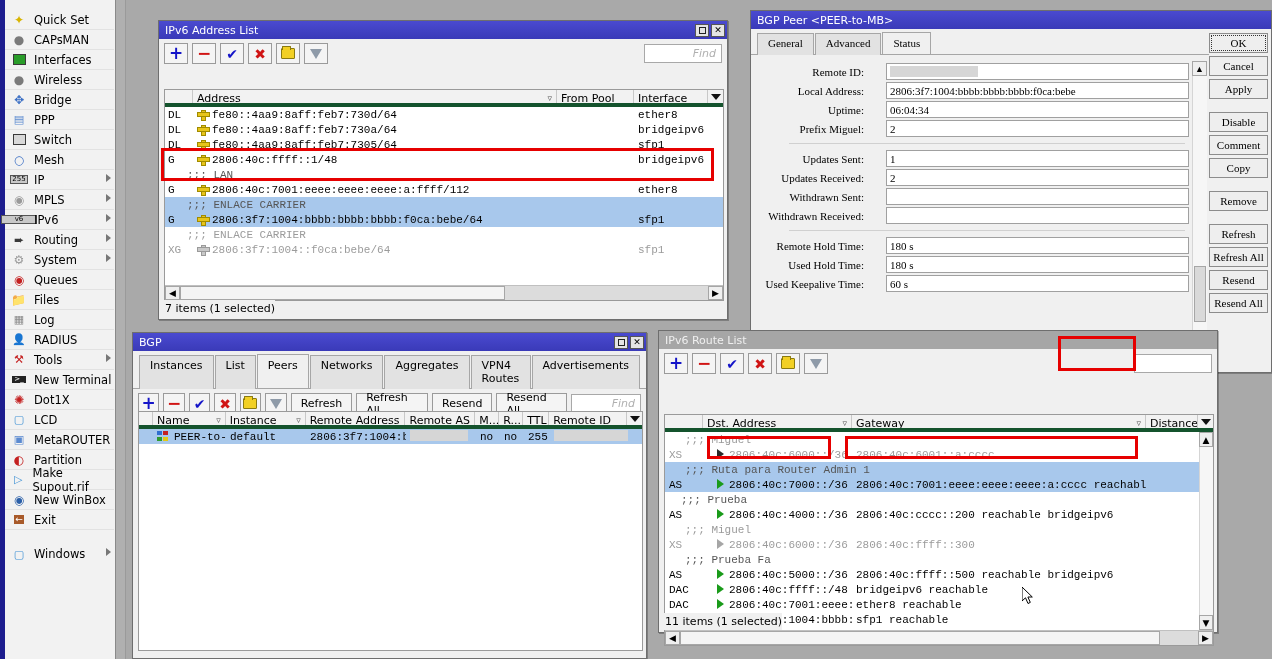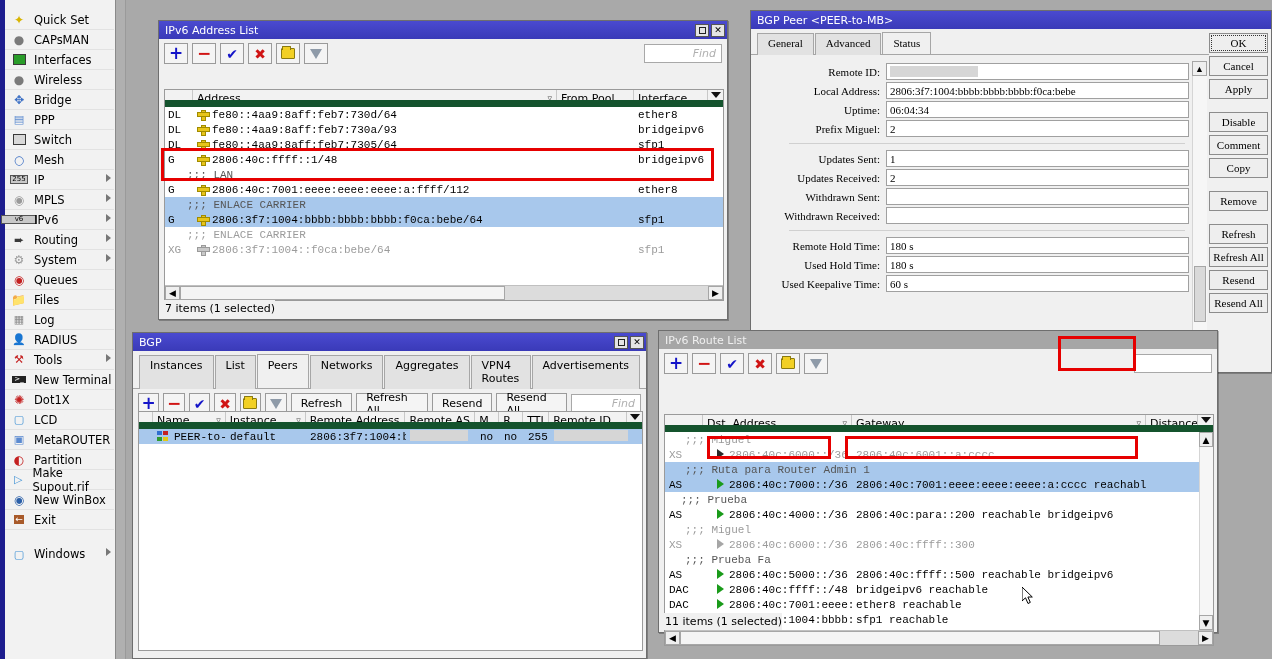--- a/index.html
+++ b/index.html
@@ -115,21 +115,21 @@
   }
   .find-box {
     margin-left: auto; width: 78px; height: 19px;
     border: 1px solid #a8a8a8; background: #fff;
     display: flex; align-items: center; justify-content: flex-end;
     padding-right: 5px; color: #b0b0b0; font-style: italic; font-size: 11px;
   }
 
   
   .tbl { background: #fff; border: 1px solid #9a9a9a; overflow: hidden; position: relative; }
-  .thead { display: flex; height: 17px; background: #f2f2f2; border-bottom: 7px solid #14532d; }
+  .thead { display: flex; height: 17px; background: #f2f2f2; border-bottom: 4px solid #14532d; }
   .th {
     border-right: 1px solid #c8c8c8; padding: 2px 0 0 4px;
     font-size: 11px; position: relative; white-space: nowrap; overflow: hidden;
   }
   .th .sortmark { position:absolute; right:4px; top:3px; font-size:9px; color:#555; }
   .th.drop { display:flex; align-items:center; justify-content:center; padding:0; }
   .caret-dn { width:0;height:0;border-left:5px solid transparent;border-right:5px solid transparent;border-top:6px solid #111; }
   .trow { display: flex; height: 15px; align-items: center; font-size: 11px; white-space: nowrap; font-family: Liberation Mono, monospace; }
   .trow.sel { background: #a8c8ec; }
   .trow.cmt { color: #555; }
@@ -182,21 +182,21 @@
 
   
   .tabs { display: flex; padding: 3px 6px 0 6px; gap: 1px; border-bottom: 1px solid #a6a6a6; }
   .tab {
     padding: 3px 10px 4px 10px; font-size: 11px;
     border: 1px solid #a6a6a6; border-bottom: none;
     background: #e2e2e2; position: relative; top: 1px;
   }
   .tab.active { background: #f0f0f0; padding-top: 4px; padding-bottom: 5px; top: 0; z-index:2;}
   .frow { display: flex; align-items: center; margin: 2px 0; }
-  .flabel { width: 135px; text-align: right; padding-right: 6px; font-size: 11px; }
+  .flabel { width: 135px; text-align: right; padding-right: 22px; font-size: 11px; }
   .finput {
     flex: 1; height: 17px; border: 1px solid #a0a0a0; background: #fff;
     padding: 1px 3px; font-size: 11px; display: flex; align-items: center;
     white-space: nowrap; overflow: hidden;
   }
   .redact { display:inline-block; height:11px; background:#d6d6d6; filter: blur(0.4px); }
   .hr { height:1px; background:#d0d0d0; margin:6px 4px 6px 38px; }
   .sidebtns { display:flex; flex-direction:column; gap:3px; padding-top:4px; }
   .sbtn {
     height: 20px; border:1px solid #8c8c8c; background:#eee;
@@ -430,21 +430,21 @@
       </div>
       <div id="addr-rows">
           <div class="trow">
             <div class="td flag" style="width: 28px;">DL</div>
             <div class="td" style="width: 364px;"><span class="addr-ico"></span><span>fe80::4aa9:8aff:feb7:730d/64</span></div>
             <div class="td" style="width: 77px;"></div>
             <div class="td" style="width: 74px;">ether8</div>
           </div>
           <div class="trow">
             <div class="td flag" style="width: 28px;">DL</div>
-            <div class="td" style="width: 364px;"><span class="addr-ico"></span><span>fe80::4aa9:8aff:feb7:730a/93</span></div>
+            <div class="td" style="width: 364px;"><span class="addr-ico"></span><span>fe80::4aa9:8aff:feb7:730a/64</span></div>
             <div class="td" style="width: 77px;"></div>
             <div class="td" style="width: 74px;">bridgeipv6</div>
           </div>
           <div class="trow">
             <div class="td flag" style="width: 28px;">DL</div>
             <div class="td" style="width: 364px;"><span class="addr-ico"></span><span>fe80::4aa9:8aff:feb7:7305/64</span></div>
             <div class="td" style="width: 77px;"></div>
             <div class="td" style="width: 74px;">sfp1</div>
           </div>
           <div class="trow">
@@ -709,21 +709,21 @@
               <div class="td" style="width: 149px; padding-left: 14px;"><span class="tri-green"></span><span>2806:40c:7000::/36</span></div>
               <div class="td" style="width: 294px;">2806:40c:7001:eeee:eeee:eeee:a:cccc reachable ether8</div>
               <div class="td" style="width: 52px;"></div>
             </div>
             <div class="trow cmt">
               <div class="td" style="padding-left: 16px;">;;; Prueba</div>
             </div>
             <div class="trow">
               <div class="td" style="width: 38px;">AS</div>
               <div class="td" style="width: 149px; padding-left: 14px;"><span class="tri-green"></span><span>2806:40c:4000::/36</span></div>
-              <div class="td" style="width: 294px;">2806:40c:para::200 reachable bridgeipv6</div>
+              <div class="td" style="width: 294px;">2806:40c:cccc::200 reachable bridgeipv6</div>
               <div class="td" style="width: 52px;"></div>
             </div>
             <div class="trow dim cmt">
               <div class="td" style="padding-left: 20px;">;;; Miguel</div>
             </div>
             <div class="trow dim">
               <div class="td" style="width: 38px;">XS</div>
               <div class="td" style="width: 149px; padding-left: 14px;"><span class="tri-green gray"></span><span>2806:40c:6000::/36</span></div>
               <div class="td" style="width: 294px;">2806:40c:ffff::300</div>
               <div class="td" style="width: 52px;"></div>

